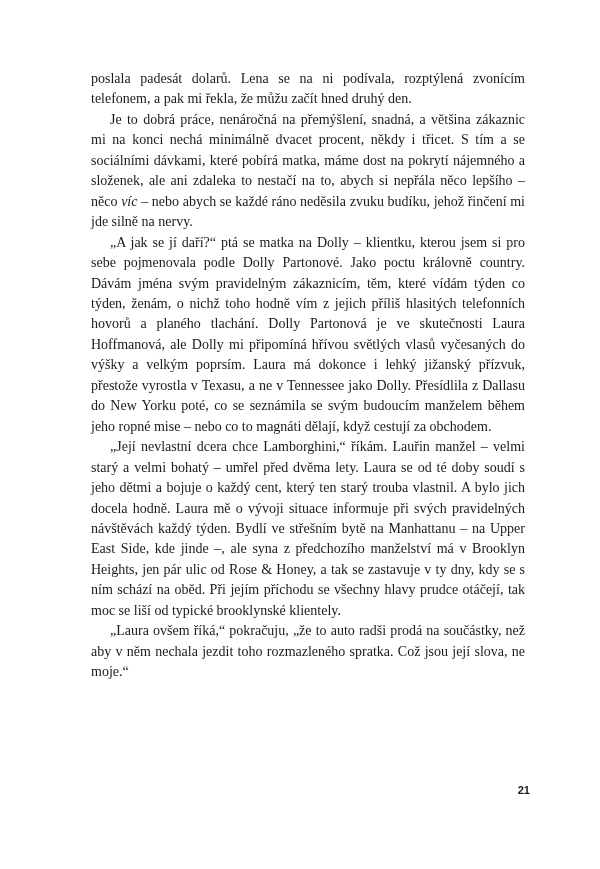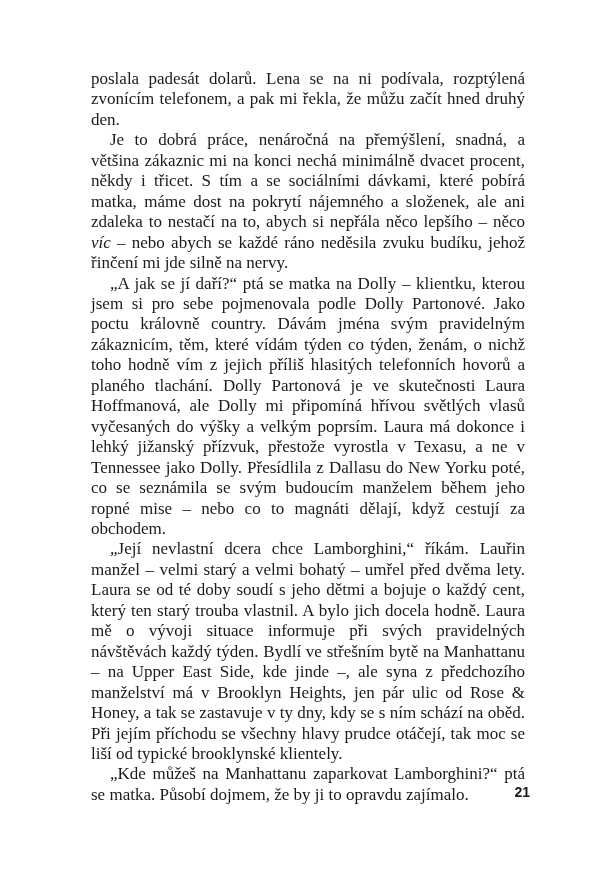--- a/index.html
+++ b/index.html
@@ -1,35 +1,35 @@
 <!DOCTYPE html>
 <html><head>
 <meta charset="utf-8">
 <style>
   html, body { margin: 0; padding: 0; background: #ffffff; }
   body { width: 600px; height: 869px; position: relative; overflow: hidden; }
   .page {
     position: absolute; left: 91px; top: 69px; width: 434px;
     font-family: "Liberation Serif", "DejaVu Serif", serif;
-    font-size: 17px; line-height: 20.45px; color: #1a1a1a;
+    font-size: 14px; line-height: 20.45px; color: #1a1a1a;
     text-align: justify; hyphens: manual;
   }
   .page p { margin: 0; text-indent: 19px; }
   .page p.first { text-indent: 0; }
   .page em { }
   .folio {
     position: absolute; left: 512px; top: 784px; width: 18px;
     font-family: "Liberation Sans", "DejaVu Sans", sans-serif;
-    font-weight: bold; font-size: 14px; color: #1a1a1a; text-align: right;
+    font-weight: bold; font-size: 11px; color: #1a1a1a; text-align: right;
   }
 </style>
 </head>
 <body>
 
 <div class="page">
   <p class="first">poslala padesát dolarů. Lena se na ni podívala, rozptýlená zvonícím telefonem, a pak mi řekla, že můžu začít hned druhý den.</p>
   <p><span>Je to dobrá práce, nenáročná na přemýšlení, snadná, a většina zákaznic mi na konci nechá minimálně dvacet procent, někdy i třicet. S tím a se sociálními dávkami, které pobírá matka, máme dost na pokrytí nájemného a složenek, ale ani zdaleka to nestačí na to, abych si nepřála něco lepšího – něco </span><em>víc</em><span> – nebo abych se každé ráno neděsila zvuku budíku, jehož řinčení mi jde silně na nervy.</span></p>
   <p>„A jak se jí daří?“ ptá se matka na Dolly – klientku, kterou jsem si pro sebe pojmenovala podle Dolly Partonové. Jako poctu královně country. Dávám jména svým pravidelným zákaznicím, těm, které vídám týden co týden, ženám, o nichž toho hodně vím z jejich příliš hlasitých telefonních hovorů a planého tlachání. Dolly Partonová je ve skutečnosti Laura Hoffmanová, ale Dolly mi připomíná hřívou světlých vlasů vyčesaných do výšky a velkým poprsím. Laura má dokonce i lehký jižanský přízvuk, přestože vyrostla v Texasu, a ne v Tennessee jako Dolly. Přesídlila z Dallasu do New Yorku poté, co se seznámila se svým budoucím manželem během jeho ropné mise – nebo co to magnáti dělají, když cestují za obchodem.</p>
   <p>„Její nevlastní dcera chce Lamborghini,“ říkám. Lauřin manžel – velmi starý a velmi bohatý – umřel před dvěma lety. Laura se od té doby soudí s jeho dětmi a bojuje o každý cent, který ten starý trouba vlastnil. A bylo jich docela hodně. Laura mě o vývoji situace informuje při svých pravidelných návštěvách každý týden. Bydlí ve střešním bytě na Manhattanu – na Upper East Side, kde jinde –, ale syna z předchozího manželství má v Brooklyn Heights, jen pár ulic od Rose &amp; Honey, a tak se zastavuje v ty dny, kdy se s ním schází na oběd. Při jejím příchodu se všechny hlavy prudce otáčejí, tak moc se liší od typické brooklynské klientely.</p>
-  <p>„Kde můžeš na Manhattanu zaparkovat Lamborghini?“ ptá se matka. Působí dojmem, že by ji to opravdu zajímalo.</p>
+  <p>„Laura ovšem říká,“ pokračuju, „že to auto radši prodá na součástky, než aby v něm nechala jezdit toho rozmazleného spratka. Což jsou její slova, ne moje.“</p>
 </div>
 
 <div class="folio">21</div>
 
 </body></html>

